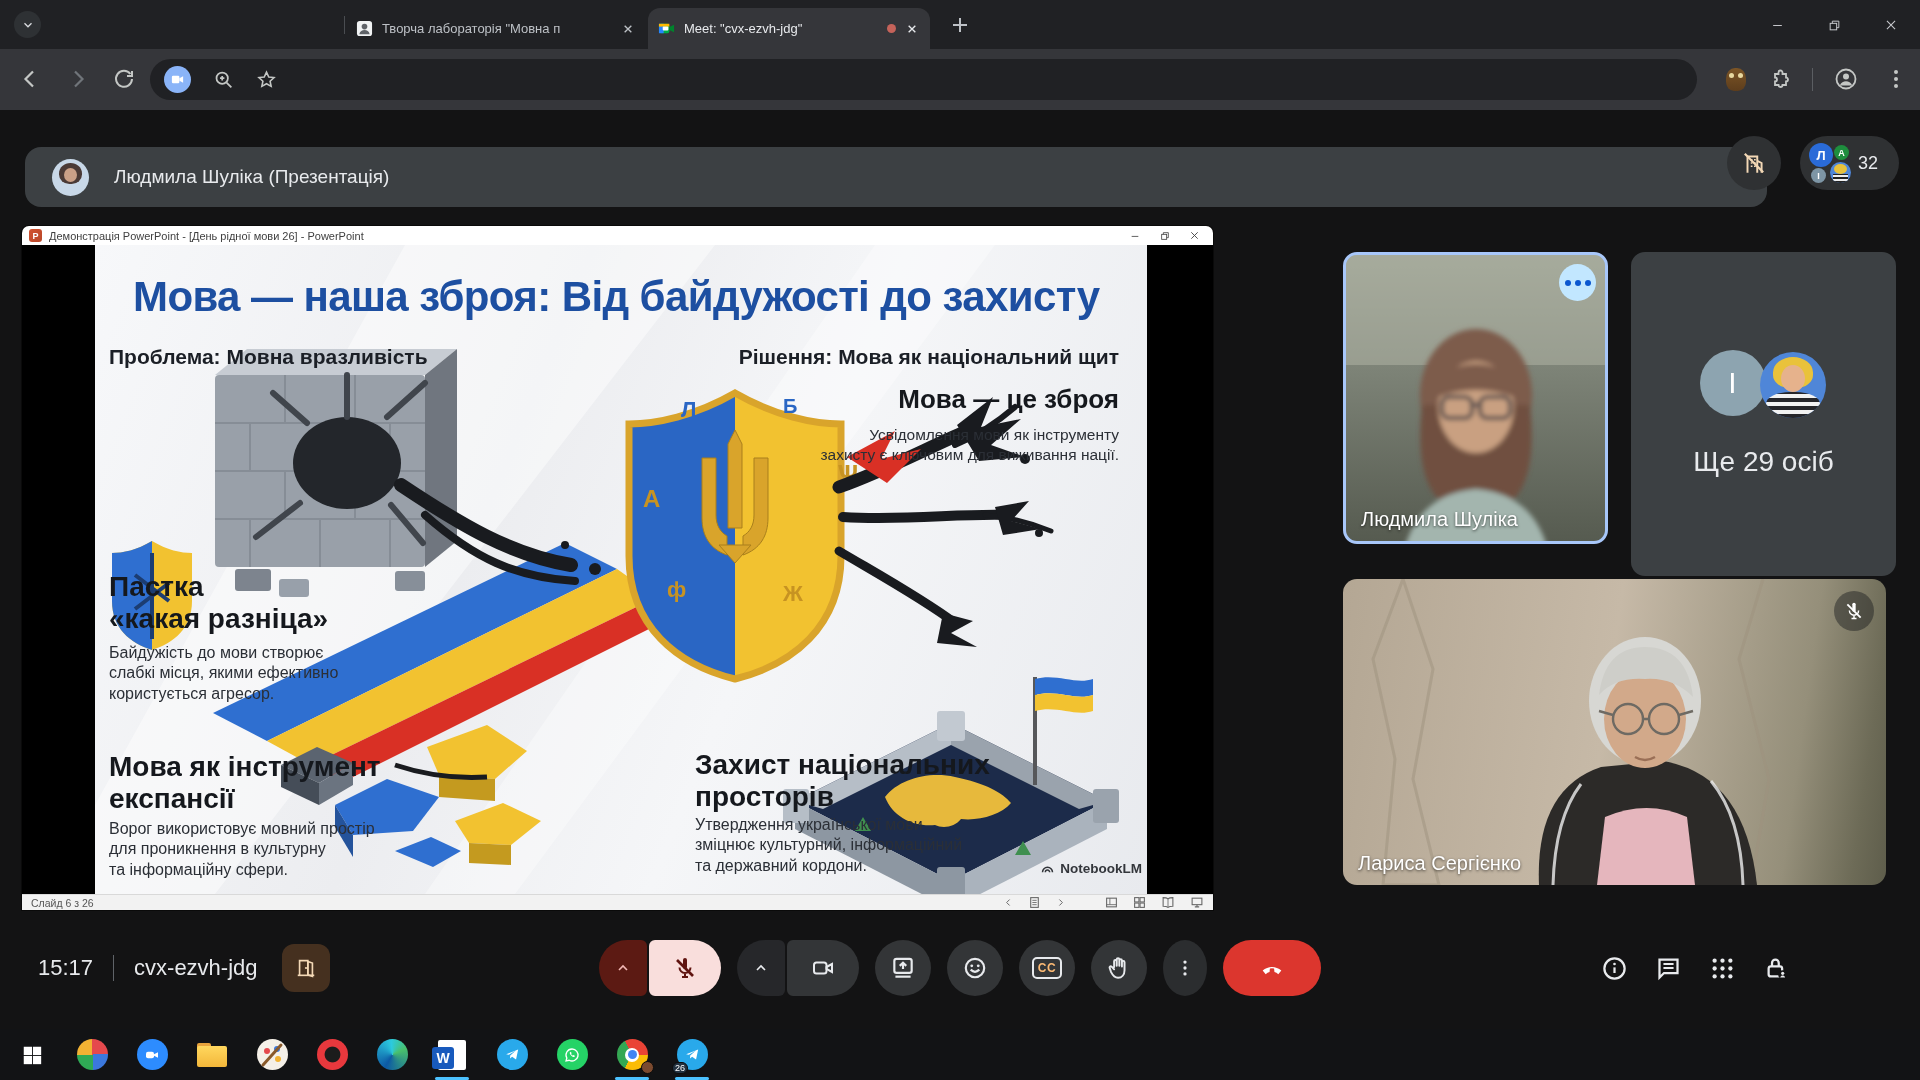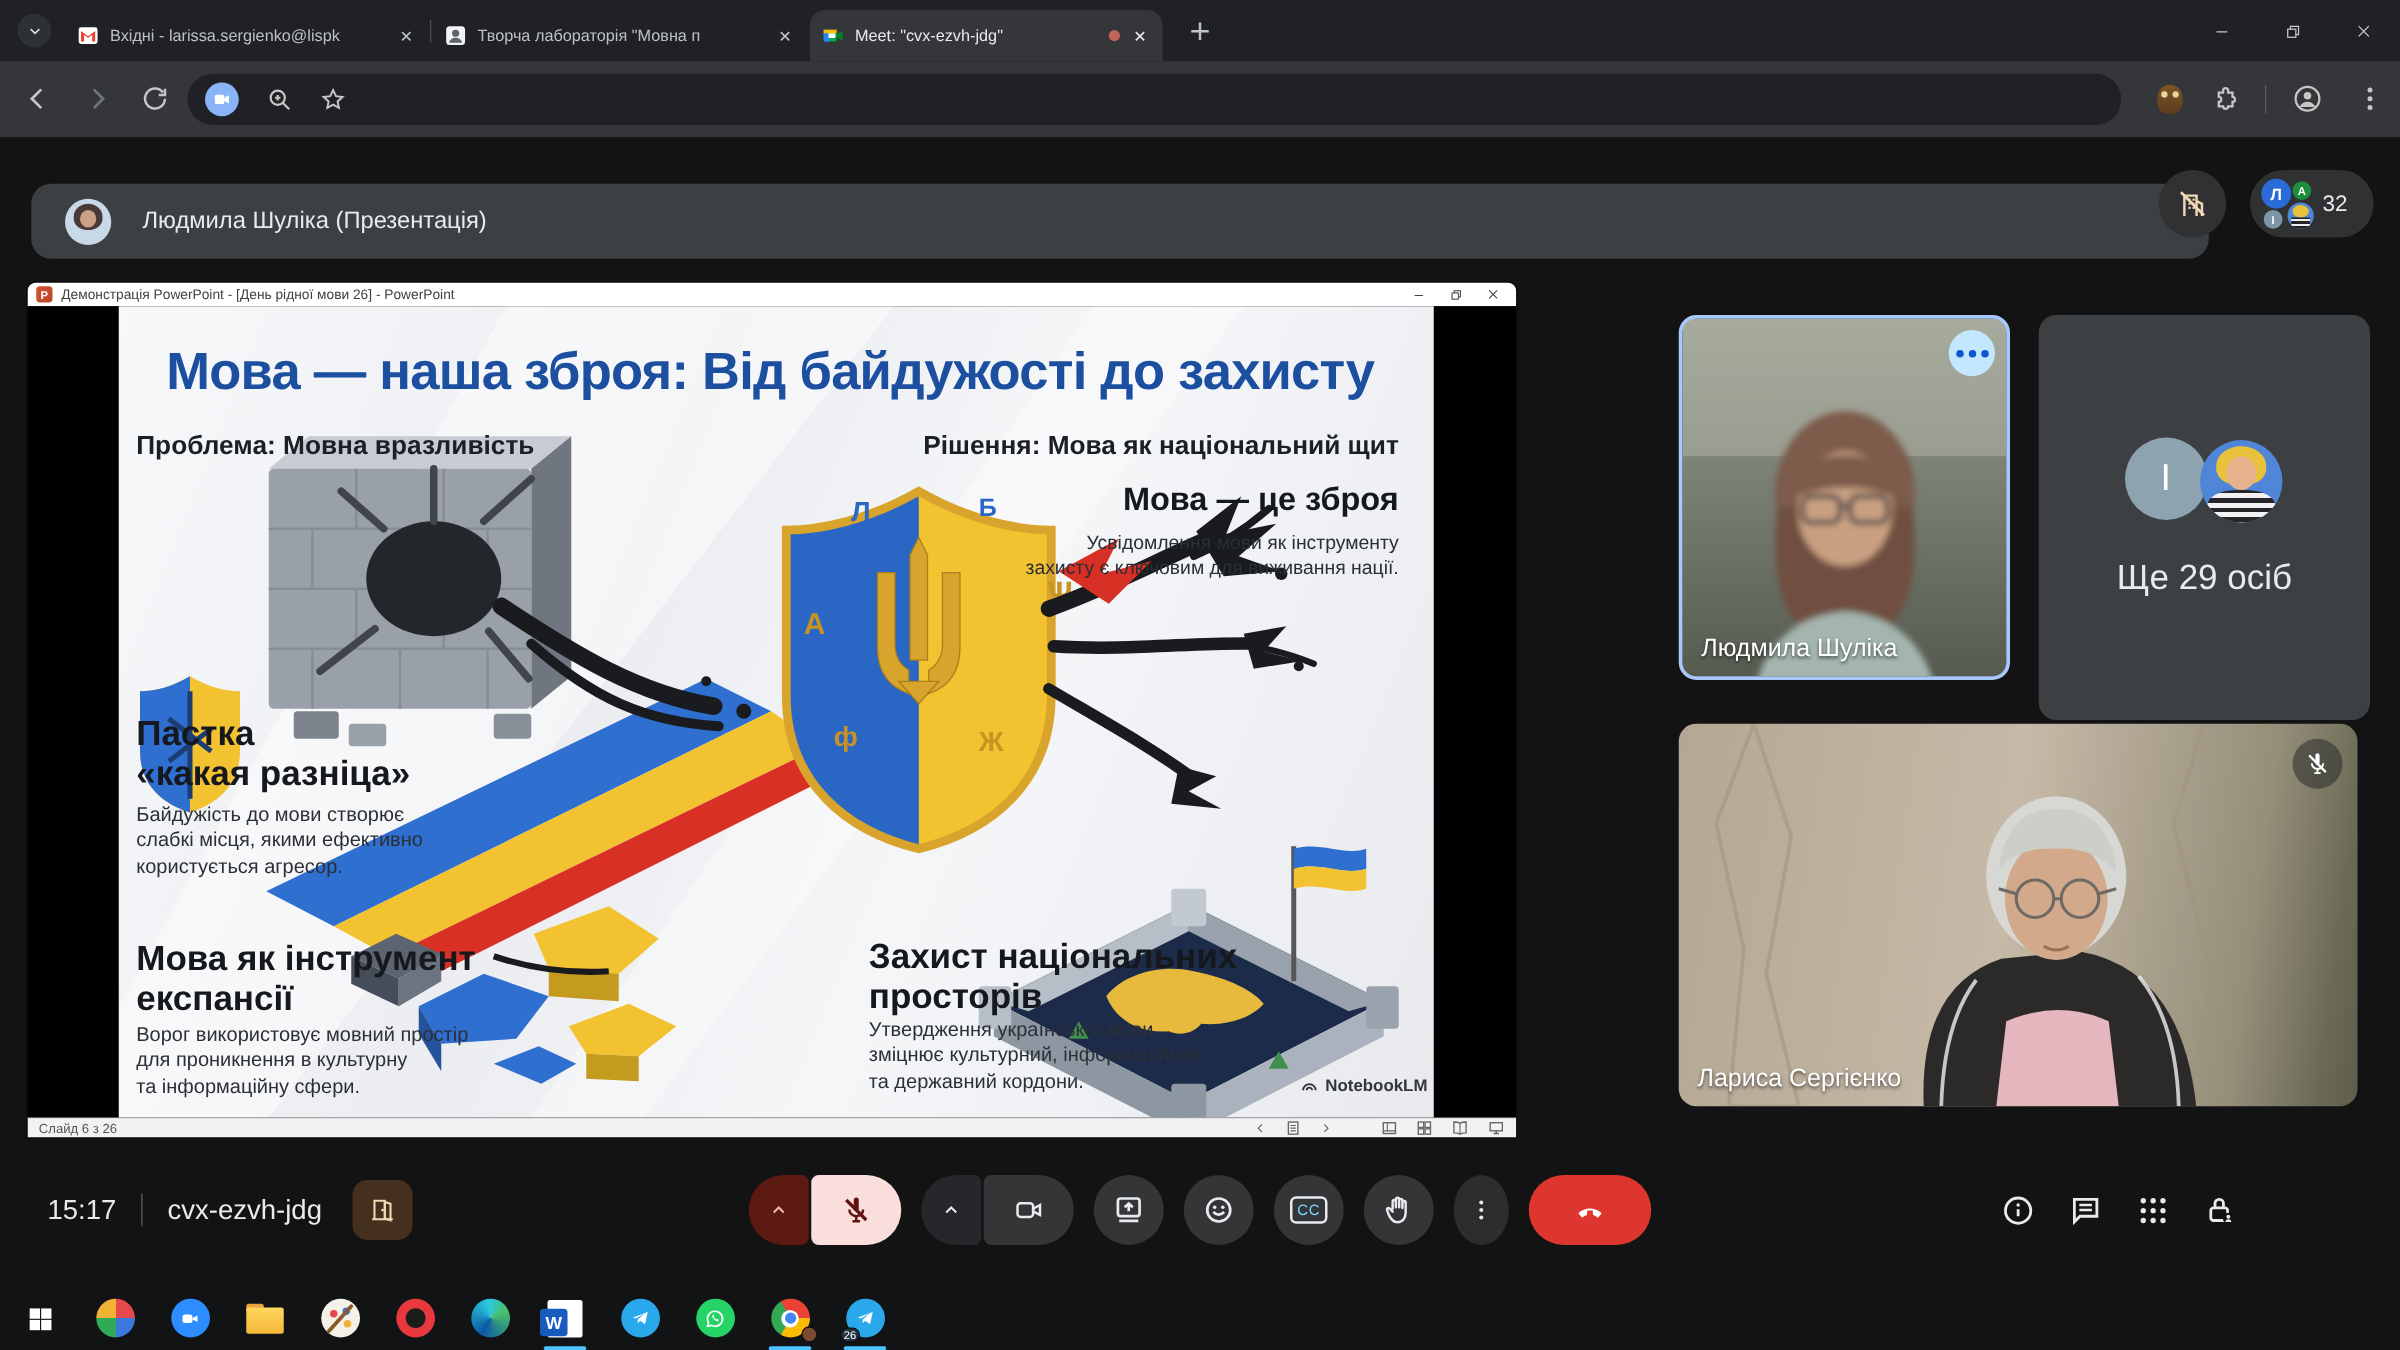--- a/index.html
+++ b/index.html
@@ -138,21 +138,21 @@
                  align-items:center; gap:16px; }
   .split { display:flex; gap:2px; }
   .seg { display:flex; align-items:center; justify-content:center; height:56px; }
   .seg.l { width:48px; border-radius:28px 6px 6px 28px; }
   .seg.r { width:72px; border-radius:6px 28px 28px 6px; }
   .mic-l { background:#5c1a13; } .mic-r { background:#f9dedc; }
   .cam-l { background:#26272a; } .cam-r { background:#333537; }
   .cbtn { width:56px; height:56px; border-radius:50%; background:#333537; display:flex;
           align-items:center; justify-content:center; }
   .cbtn.narrow { width:44px; background:#2b2d2f; }
-  .ccbox { border:2.5px solid #e8eaed; border-radius:5px; color:#7dd3fc; font-size:12px; font-weight:normal;
+  .ccbox { border:2.5px solid #e8eaed; border-radius:5px; color:#fdba74; font-size:12px; font-weight:bold;
            padding:2px 4px; letter-spacing:.5px;text-align:center; }
   .endcall { width:98px; height:56px; border-radius:28px; background:#dc362e; display:flex;
              align-items:center; justify-content:center; }
   .cbar-right { position:absolute; right:130px; top:930px; height:76px; display:flex; align-items:center;
                 gap:27px; }
 
   
   .tbar { position:absolute; left:0; top:1029px; width:1920px; height:51px; background:#121315;
           display:flex; align-items:center; }
   .ticon { position:relative; width:44px; height:51px; display:flex; align-items:center;
@@ -179,30 +179,20 @@
 
 <div class="screen">
 
   <div class="tabstrip">
     <div class="tab-chevron">
       <svg width="14" height="14" viewBox="0 0 24 24">
           <path d="M6 9l6 6 6-6" fill="none" stroke="#dadce0" stroke-width="2.2"></path>
         </svg>
     </div>
 
-    <div class="tab" style="left:52px;width:291px;">
-      <svg class="favicon" viewBox="0 0 18 18">
-        <rect x="1" y="2" width="16" height="14" rx="2" fill="#fff"></rect>
-        <path d="M3 5v9h2.6V8.3L9 11l3.4-2.7V14H15V5l-6 4.6z" fill="#ea4335"></path>
-      </svg>
-      <span class="ttl">Вхідні - larissa.sergienko@lispk</span>
-      <svg class="tab-close" viewBox="0 0 24 24">
-          <path d="M7 7l10 10M17 7L7 17" stroke="#bdc1c6" stroke-width="2" fill="none"></path>
-        </svg>
-    </div>
     <div class="tab-div" style="left:344px;"></div>
 
     <div class="tab" style="left:346px;width:300px;">
       <svg class="favicon" viewBox="0 0 18 18">
         <rect x="1" y="1" width="16" height="16" rx="3" fill="#f1f3f4"></rect>
         <circle cx="9" cy="7" r="3" fill="#5f6368"></circle>
         <path d="M3.5 15c.6-3 3-4.3 5.5-4.3s4.9 1.3 5.5 4.3z" fill="#5f6368"></path>
       </svg>
       <span class="ttl">Творча лабораторія "Мовна п</span>
       <svg class="tab-close" viewBox="0 0 24 24">

